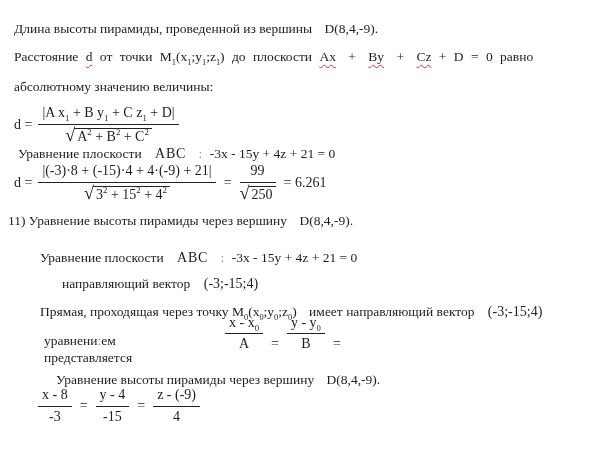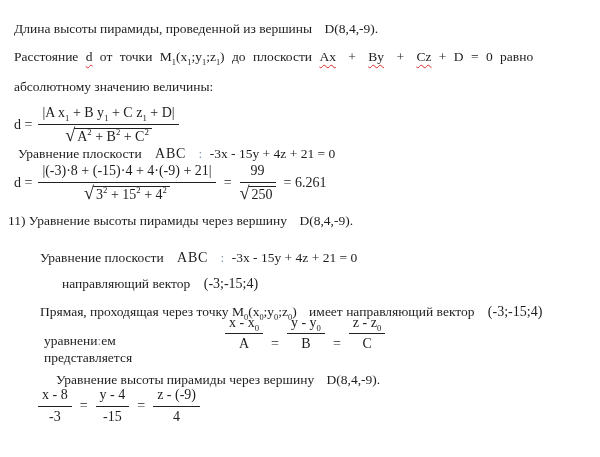--- a/index.html
+++ b/index.html
@@ -157,24 +157,20 @@
     <span class="frac">
       <span class="num">x - x<sub>0</sub></span>
       <span class="den">A</span>
     </span>
     <span class="eqsign">=</span>
     <span class="frac">
       <span class="num">y - y<sub>0</sub></span>
       <span class="den">B</span>
     </span>
     <span class="eqsign">=</span>
-    <span class="frac">
-      <span class="num">z - z<sub>0</sub></span>
-      <span class="den">C</span>
-    </span>
   </div>
 
   <div class="line l-p12">
     <span>Уравнение высоты пирамиды через вершину</span>
     <span class="gap-l">D(8,4,-9).</span>
   </div>
 
   <div class="frow f4">
     <span class="frac">
       <span class="num">x - 8</span>

